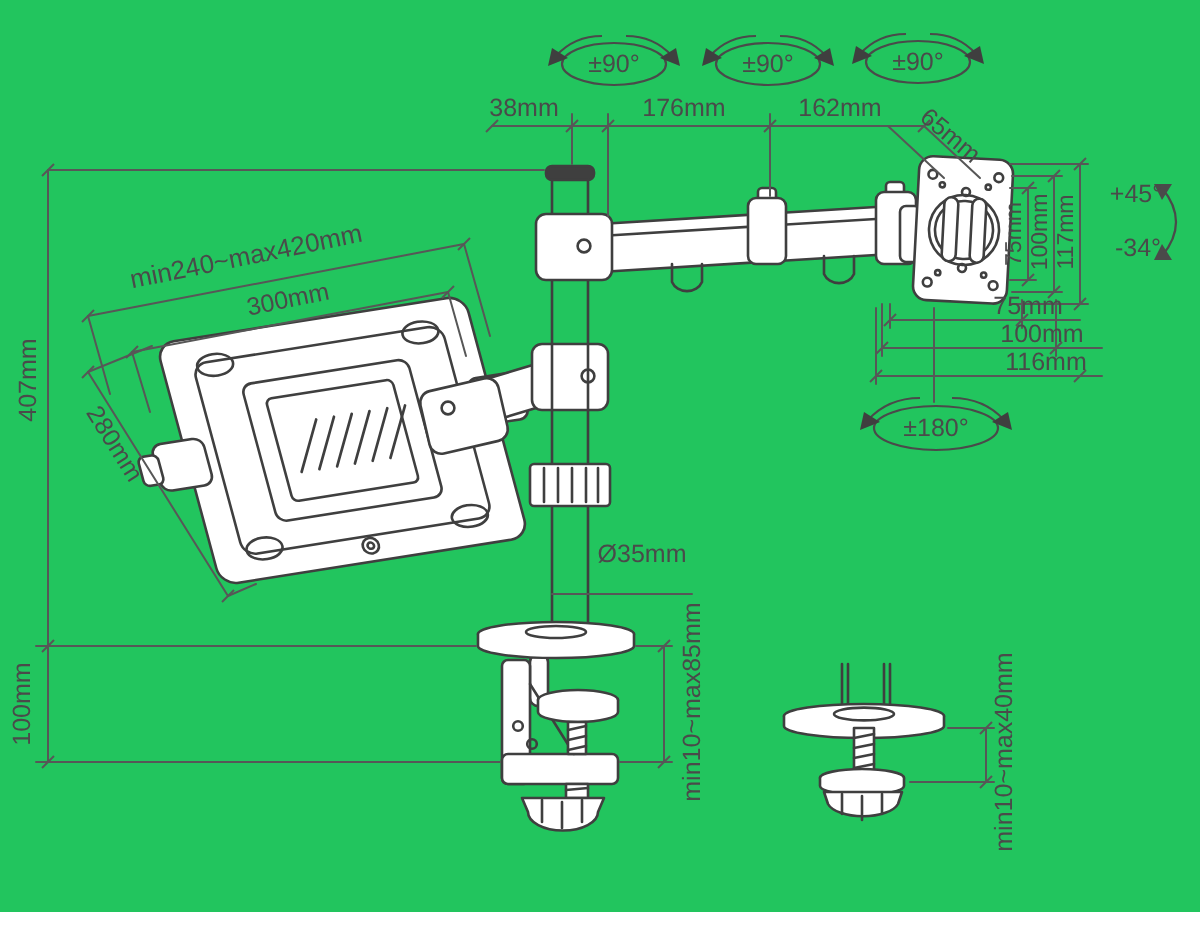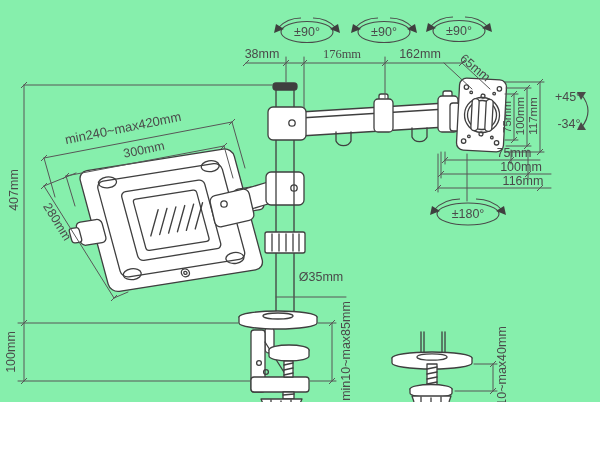--- a/index.html
+++ b/index.html
@@ -1,16 +1,16 @@
 <!DOCTYPE html>
 <html><head>
 <meta charset="utf-8">
 <style>
   html,body{margin:0;padding:0;background:#fff;}
-  .stage{position:relative;width:600px;height:402px;background:#86efac;overflow:hidden;
+  .stage{position:relative;width:600px;height:456px;background:#22c55e;overflow:hidden;
          font-family:"Liberation Sans",sans-serif;}
   .stage svg{position:absolute;left:0;top:0;}
   .lbl{position:absolute;color:#4a4a4a;font-size:12.5px;line-height:1;white-space:nowrap;
        transform:translate(-50%,-50%);transform-origin:center;user-select:none;}
   .small{font-size:11.5px;}
   .big{font-size:13px;}
   .r90 {transform:translate(-50%,-50%) rotate(-90deg);}
   .r40 {transform:translate(-50%,-50%) rotate(40deg);}
   .rm11{transform:translate(-50%,-50%) rotate(-11.5deg);}
   .r58 {transform:translate(-50%,-50%) rotate(58deg);}
@@ -261,21 +261,21 @@
       <path d="M577,130 L586,130 L581,122 Z" fill="#4a4a4a" stroke="none"></path>
     </g>
   </svg>
 
   <div class="lbl" style="left:307px;top:32px;">±90°</div>
   <div class="lbl" style="left:384px;top:32px;">±90°</div>
   <div class="lbl" style="left:459px;top:31px;">±90°</div>
   <div class="lbl" style="left:468px;top:214px;">±180°</div>
 
   <div class="lbl" style="left:262px;top:54px;">38mm</div>
-  <div class="lbl" style="left:342px;top:54px;font-family:Liberation Serif, serif;">176mm</div>
+  <div class="lbl" style="left:342px;top:54px;">176mm</div>
   <div class="lbl" style="left:420px;top:54px;">162mm</div>
   <div class="lbl r40" style="left:475px;top:68px;">65mm</div>
 
   <div class="lbl rm11 big" style="left:123px;top:128px;">min240~max420mm</div>
   <div class="lbl rm11" style="left:144px;top:150px;">300mm</div>
   <div class="lbl r90" style="left:14px;top:190px;">407mm</div>
   <div class="lbl r58" style="left:57px;top:222px;">280mm</div>
   <div class="lbl r90" style="left:11px;top:352px;">100mm</div>
 
   <div class="lbl" style="left:321px;top:277px;">Ø35mm</div>

